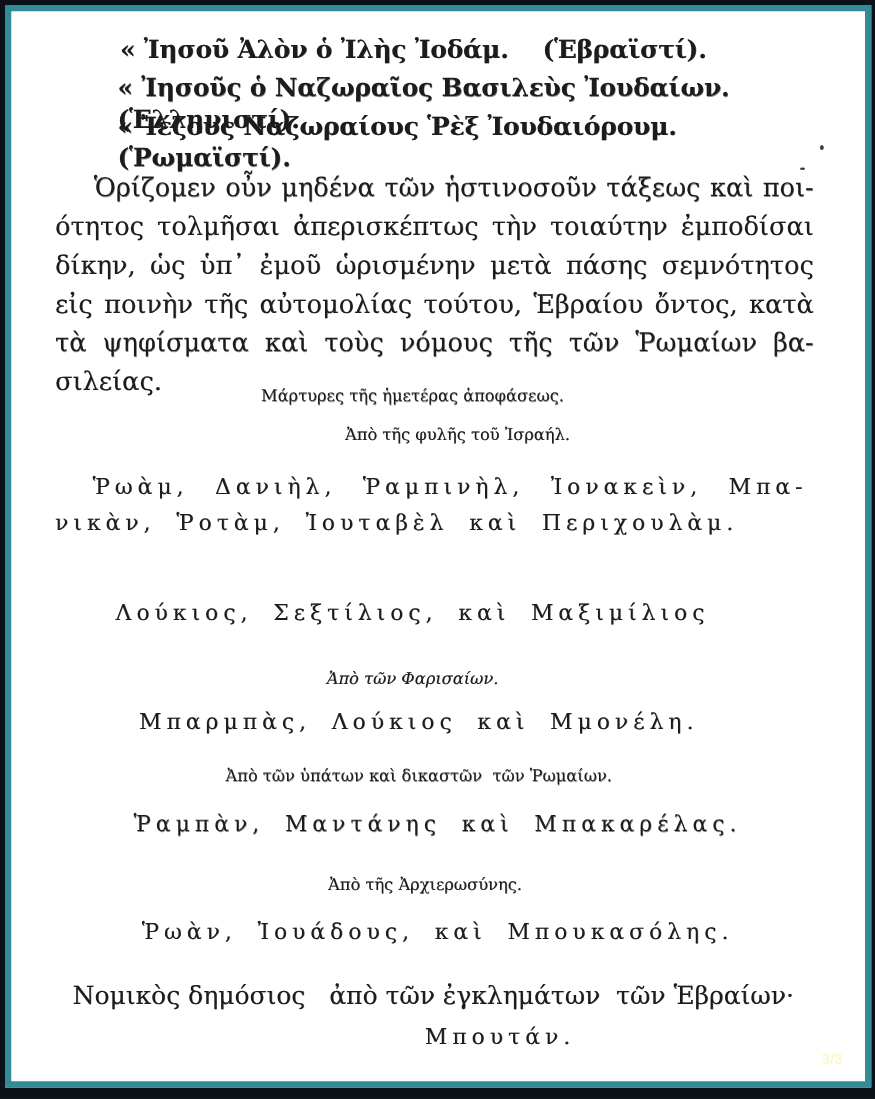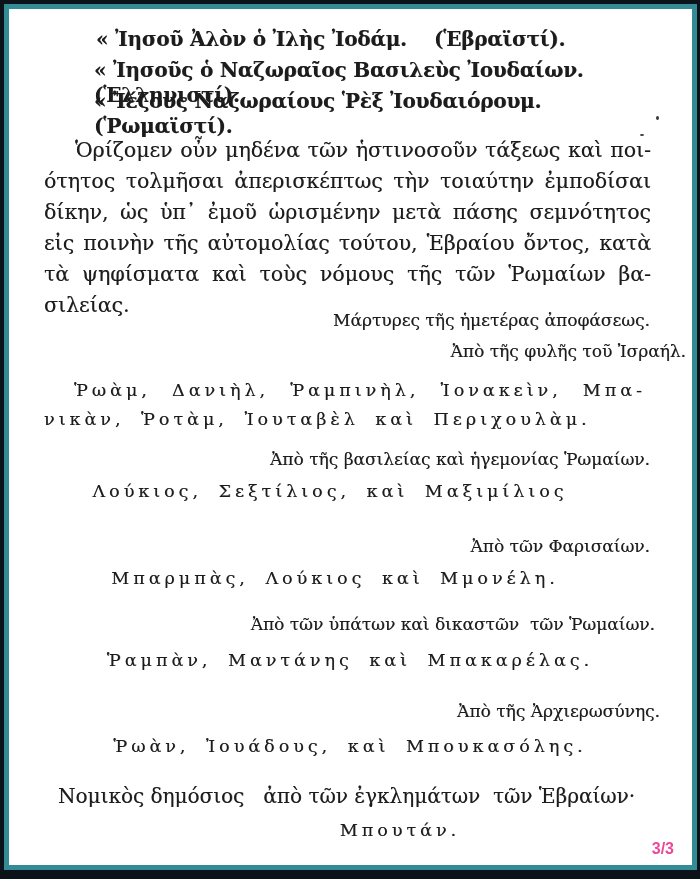--- a/index.html
+++ b/index.html
@@ -25,29 +25,29 @@
   .line{
     position:absolute;
     color:#1c1c1c;
     white-space:pre-wrap;
     text-shadow:0.35px 0.35px 0 rgba(25,25,25,.5);
     line-height:1.25;
   }
   .insc{font-size:20px;font-weight:bold;letter-spacing:-0.2px;}
   .decree{font-size:20.5px;}
   .just{text-align:justify;text-align-last:justify;}
-  .heading{font-size:17px;text-align:right;}
+  .heading{font-size:13px;text-align:center;}
   .names{font-size:17.5px;letter-spacing:4px;word-spacing:7px;}
   .center{text-align:center;}
   .notary{font-size:20px;}
   .page-indicator{
     position:absolute;
     font-family:"Liberation Sans","DejaVu Sans",sans-serif;
-    font-weight:bold;font-size:16px;
-    color:#ec4899;text-shadow:none;
+    font-weight:bold;font-size:12px;
+    color:#fef9c3;text-shadow:none;
   }
   .speck{position:absolute;background:#3a3a3a;border-radius:50%;}
 </style>
 </head>
 <body>
 
 <div class="page">
   <div class="frame-outer">
     <div class="frame-teal"></div>
   </div>
@@ -62,24 +62,23 @@
   <div class="line decree just" style="top:231px;left:44px;width:607px;">εἰς ποινὴν τῆς αὐτομολίας τούτου, Ἑβραίου ὄντος, κατὰ</div>
   <div class="line decree just" style="top:262px;left:44px;width:607px;">τὰ ψηφίσματα καὶ τοὺς νόμους τῆς τῶν Ῥωμαίων βα-</div>
   <div class="line decree" style="top:293px;left:44px;">σιλείας.</div>
 
   <div class="line heading" style="top:310px;left:10px;width:640px;">Μάρτυρες τῆς ἡμετέρας ἀποφάσεως.</div>
 
   <div class="line heading" style="top:341px;left:10px;width:640px;padding-left:36px;">Ἀπὸ τῆς φυλῆς τοῦ Ἰσραήλ.</div>
   <div class="line names just" style="top:380px;left:74px;width:572px;">Ῥωὰμ, Δανιὴλ, Ῥαμπινὴλ, Ἰονακεὶν, Μπα-</div>
   <div class="line names" style="top:409px;left:44px;">νικὰν, Ῥοτὰμ, Ἰουταβὲλ καὶ Περιχουλὰμ.</div>
 
-  <div class="line heading" style="top:449px;left:10px;width:640px;">Ἀπὸ τῆς βασιλείας καὶ ἡγεμονίας Ῥωμαίων.</div>
   <div class="line names center" style="top:481px;left:10px;width:640px;">Λούκιος, Σεξτίλιος, καὶ Μαξιμίλιος</div>
 
-  <div class="line heading" style="top:536px;left:10px;width:640px;">Ἀπὸ τῶν Φαρισαίων.</div>
+  <div class="line heading" style="top:536px;left:10px;width:640px;font-style:italic;">Ἀπὸ τῶν Φαρισαίων.</div>
   <div class="line names center" style="top:568px;left:15px;width:640px;">Μπαρμπὰς, Λούκιος καὶ Μμονέλη.</div>
 
   <div class="line heading" style="top:614px;left:15px;width:640px;">Ἀπὸ τῶν ὑπάτων καὶ δικαστῶν  τῶν Ῥωμαίων.</div>
   <div class="line names center" style="top:650px;left:30px;width:640px;">Ῥαμπὰν, Μαντάνης καὶ Μπακαρέλας.</div>
 
   <div class="line heading" style="top:701px;left:20px;width:640px;">Ἀπὸ τῆς Ἀρχιερωσύνης.</div>
   <div class="line names center" style="top:736px;left:30px;width:640px;">Ῥωὰν, Ἰουάδους, καὶ Μπουκασόλης.</div>
 
   <div class="line notary" style="top:784px;left:58px;">Νομικὸς δημόσιος   ἀπὸ τῶν ἐγκλημάτων  τῶν Ἑβραίων·</div>
   <div class="line names center" style="top:820px;left:290px;width:220px;">Μπουτάν.</div>

